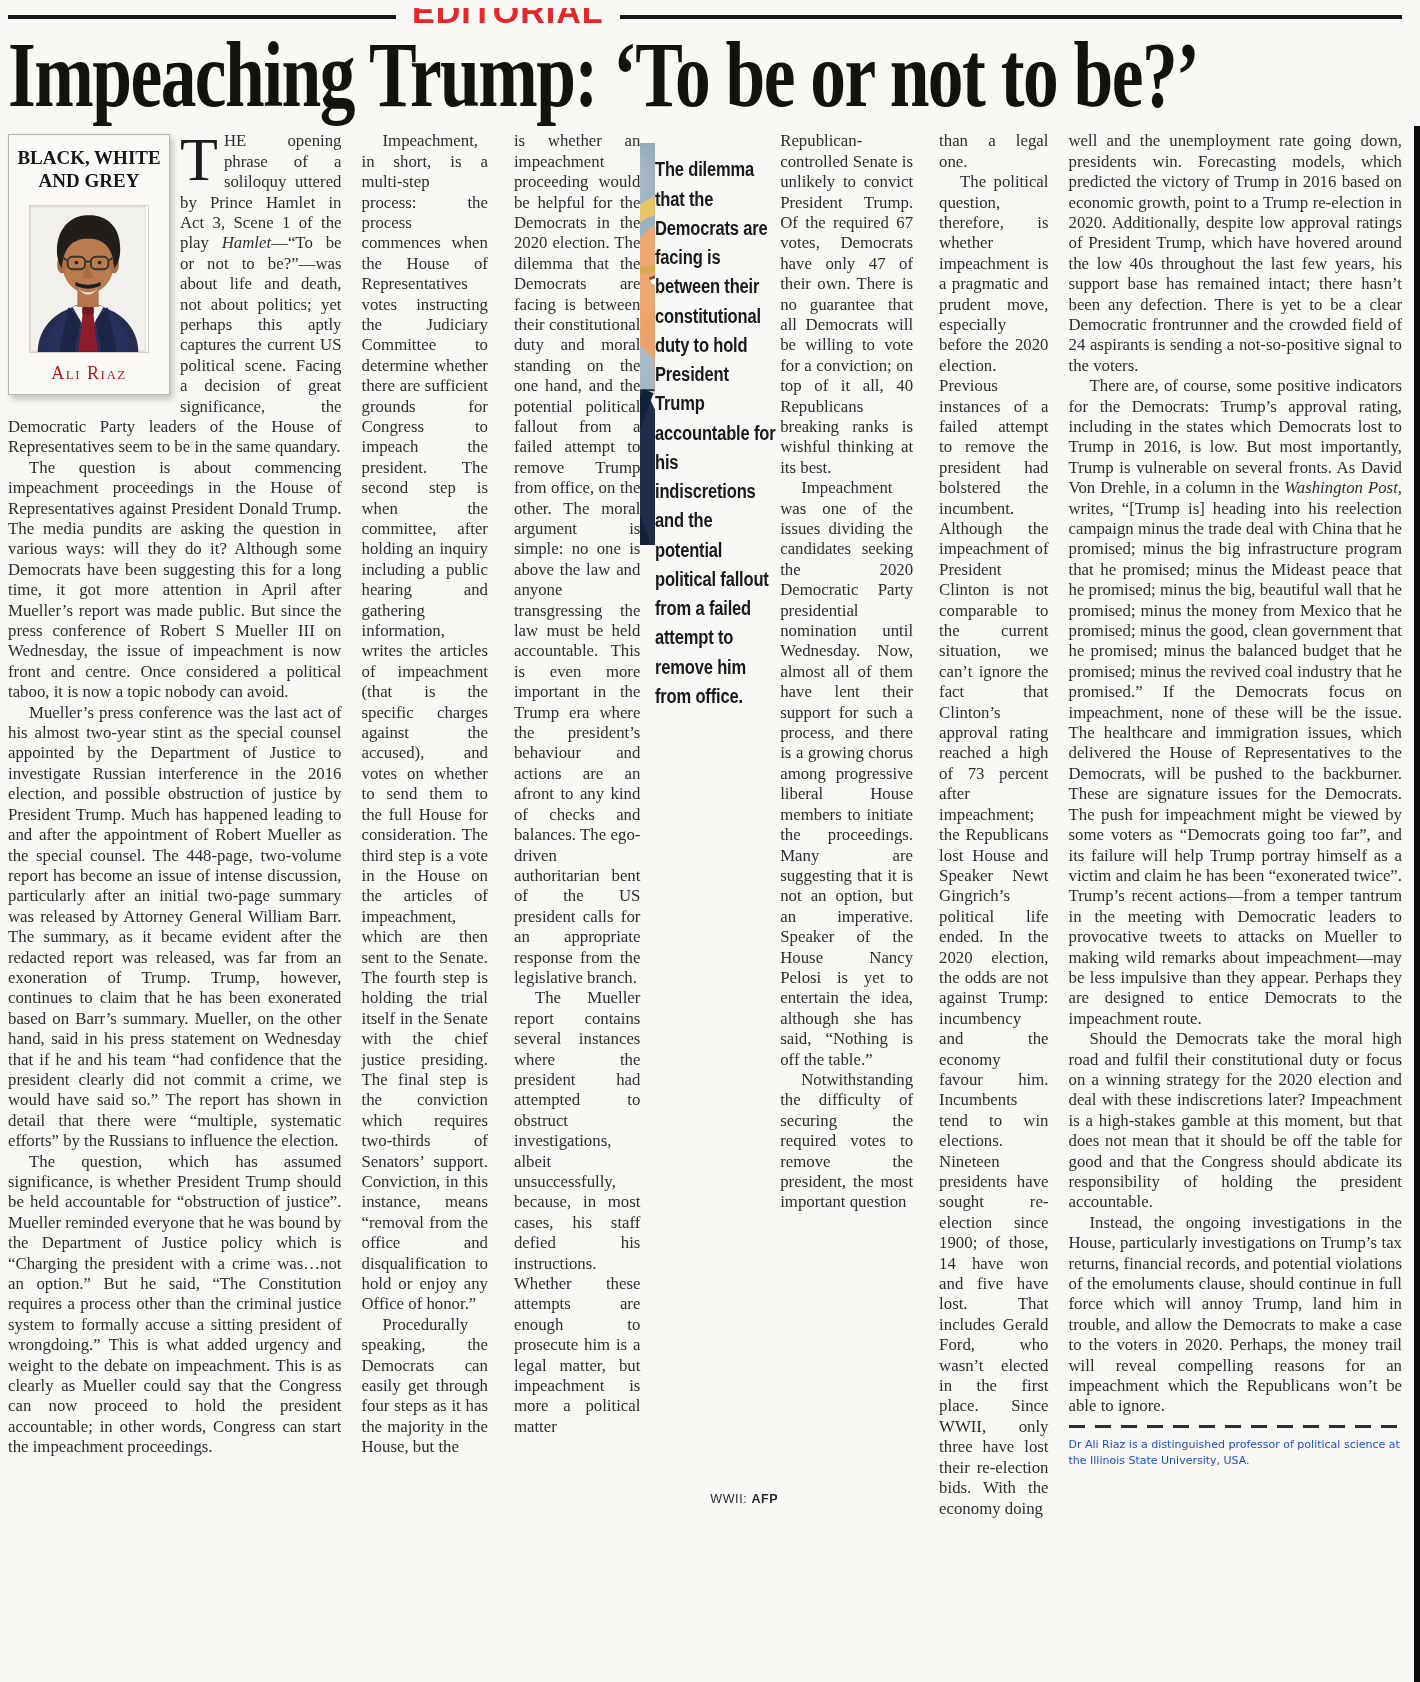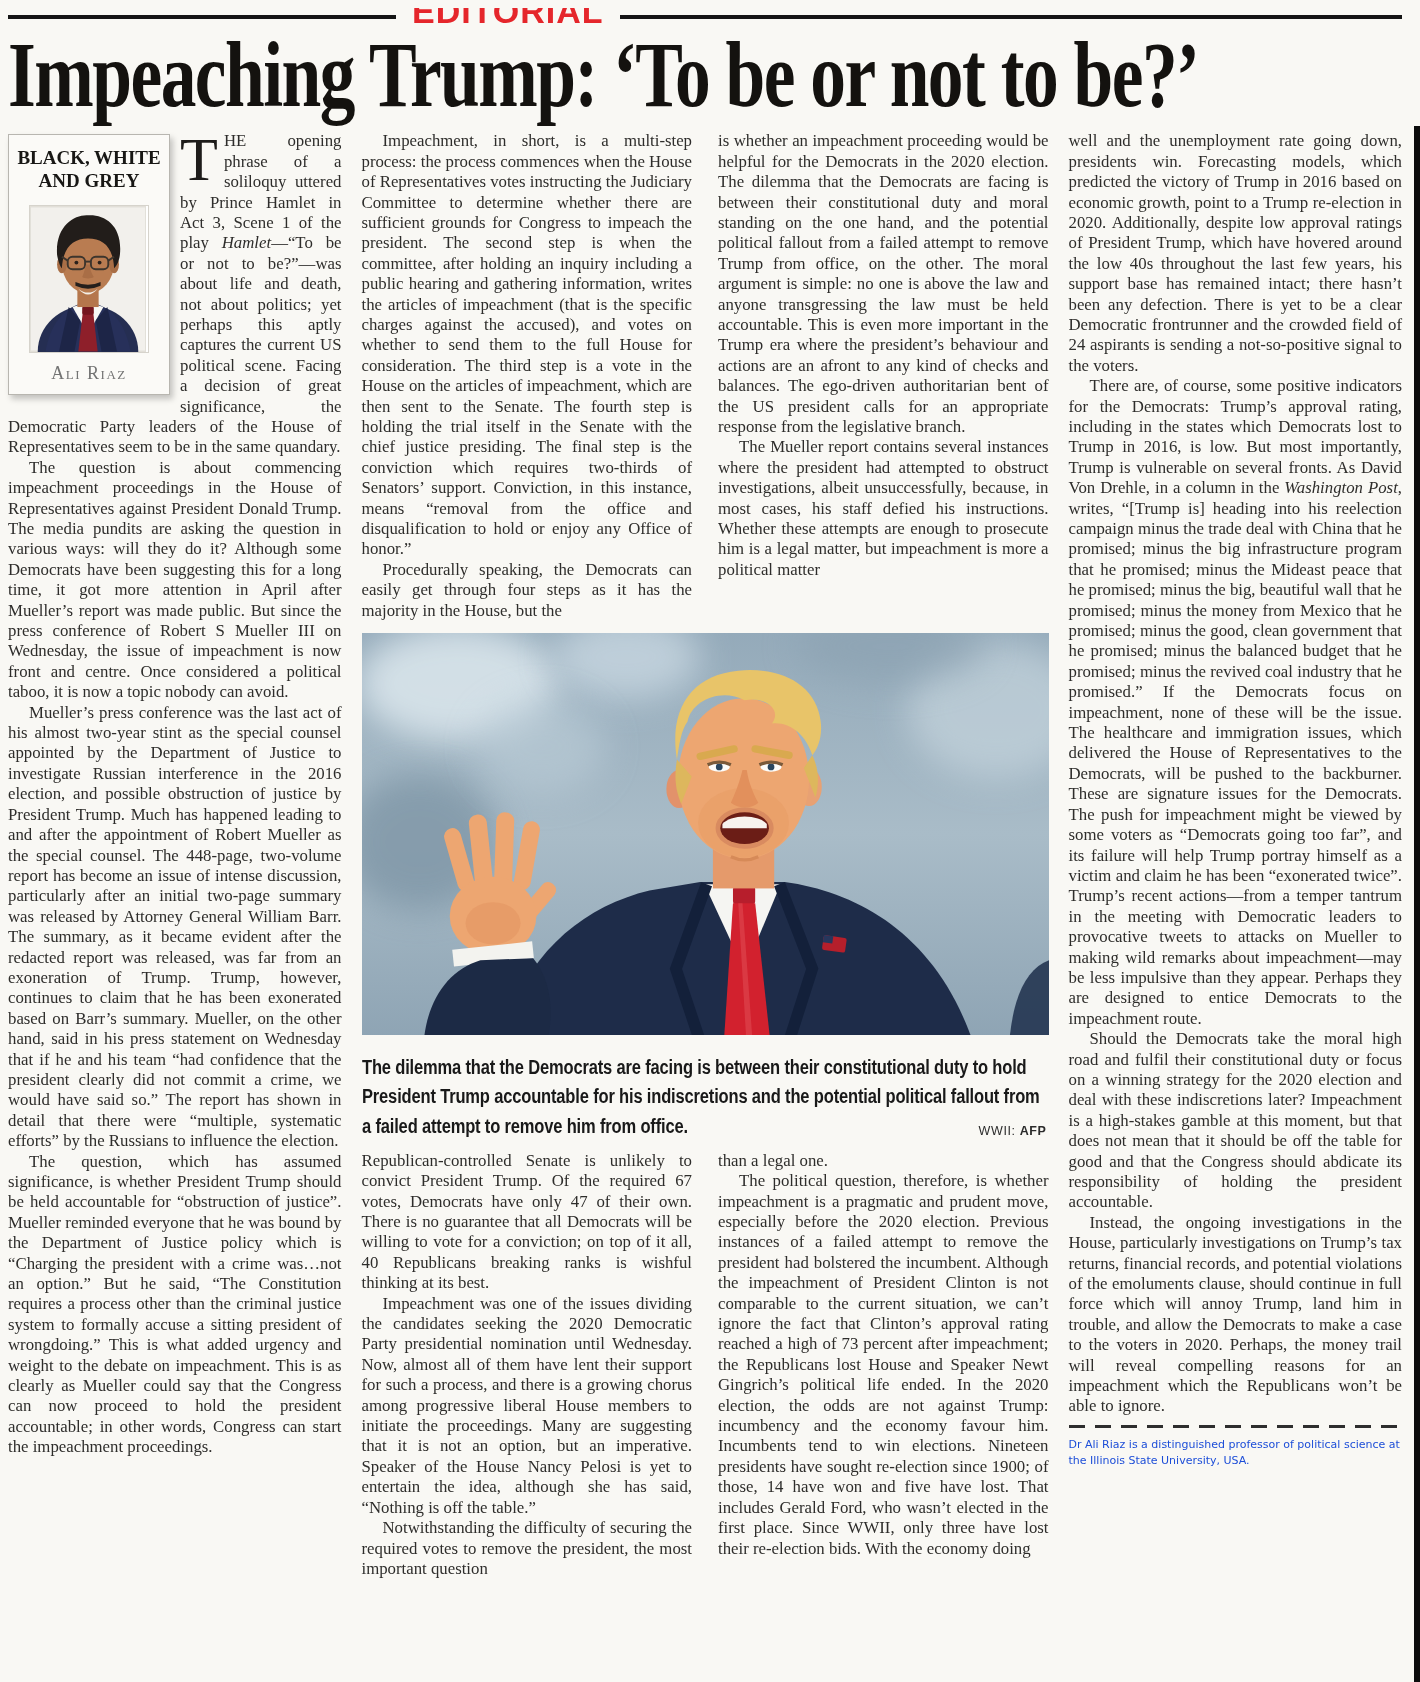--- a/index.html
+++ b/index.html
@@ -19,40 +19,40 @@
     color:#e5262b;line-height:1;margin:-14px 16px 0;letter-spacing:1px;white-space:nowrap;
   }
   
   .headline{margin:0 0 12px;line-height:.95;white-space:nowrap;overflow:visible;}
   .hl{
     display:inline-block;font-size:94px;font-weight:bold;color:#14120f;
     letter-spacing:-2px;transform:scaleX(0.76);transform-origin:0 50%;
   }
   
   .content{display:grid;grid-template-columns:repeat(4,1fr);column-gap:20px;}
-  .middle{grid-column:2 / span 2;display:flex;flex-direction:column;}
+  .middle{grid-column:2 / span 2;display:flex;flex-direction:row;}
   .two-col{display:grid;grid-template-columns:1fr 1fr;column-gap:26px;}
   
   .para{margin:0;font-size:16.8px;line-height:20.4px;text-align:justify;}
   .ind{text-indent:21px;}
   .dropcap{float:left;font-size:62px;line-height:50px;padding:3px 6px 0 0;color:#1e1c1a;}
   
   .authorbox{
     float:left;width:162px;margin:3px 10px 6px 0;background:#fbfaf7;
     border:1px solid #b8b6b0;box-shadow:3px 4px 6px rgba(0,0,0,.22);
     padding:12px 6px 10px;box-sizing:border-box;text-align:center;
   }
   .ab-title{font-weight:bold;font-size:19px;line-height:1.2;color:#181715;}
   .ab-photo{width:118px;margin:12px auto 10px;border:1px solid #d6d3cc;background:#fff;line-height:0;}
   .ab-photo svg{display:block;}
-  .ab-name{font-variant:small-caps;font-size:18px;letter-spacing:1.5px;color:#737373;}
+  .ab-name{font-variant:small-caps;font-size:18px;letter-spacing:1.5px;color:#b91c1c;}
   
   .photo{margin:12px 0 0;height:402px;line-height:0;}
   .photo svg{display:block;width:100%;height:100%;}
-  .caption-wrap{position:relative;margin:18px 0 10px;}
+  .caption-wrap{position:relative;margin:24px 0 10px;}
   .caption{
     margin:0;font-family:"Liberation Sans",sans-serif;font-weight:bold;
     font-size:19.5px;line-height:1.5;color:#191919;letter-spacing:-.2px;
     width:118%;transform:scaleX(.847);transform-origin:0 0;
   }
   .credit{
     position:absolute;right:2px;bottom:3px;font-family:"Liberation Sans",sans-serif;
     font-size:12.5px;letter-spacing:.6px;color:#2b2b2b;
   }
   

